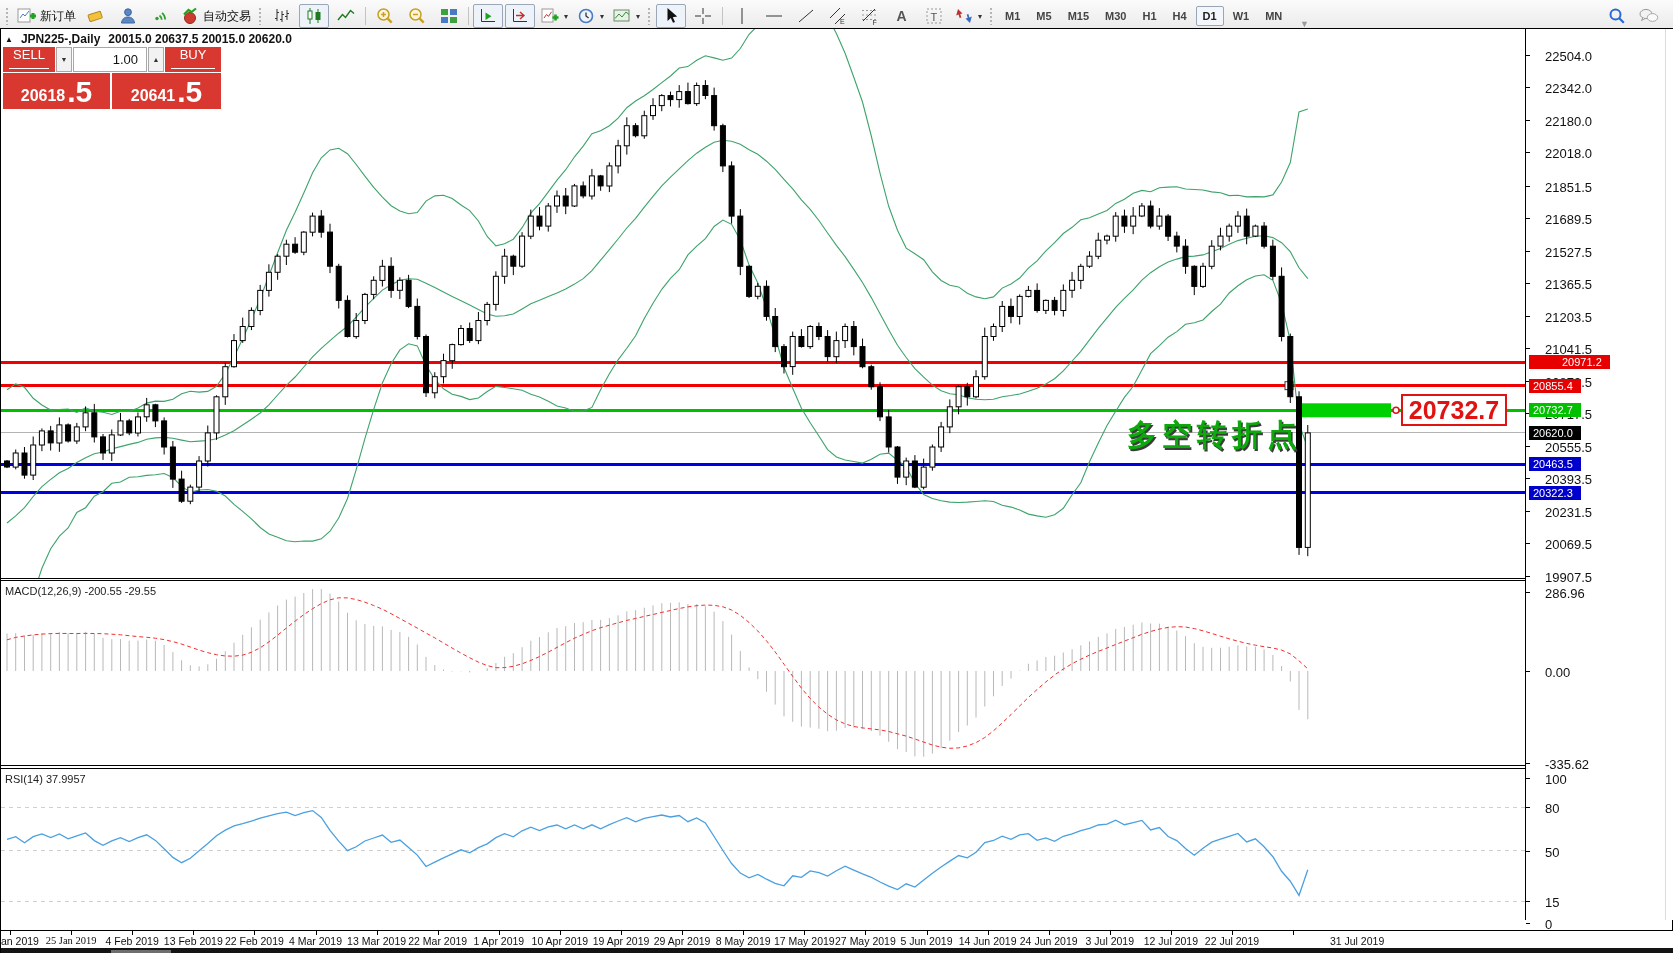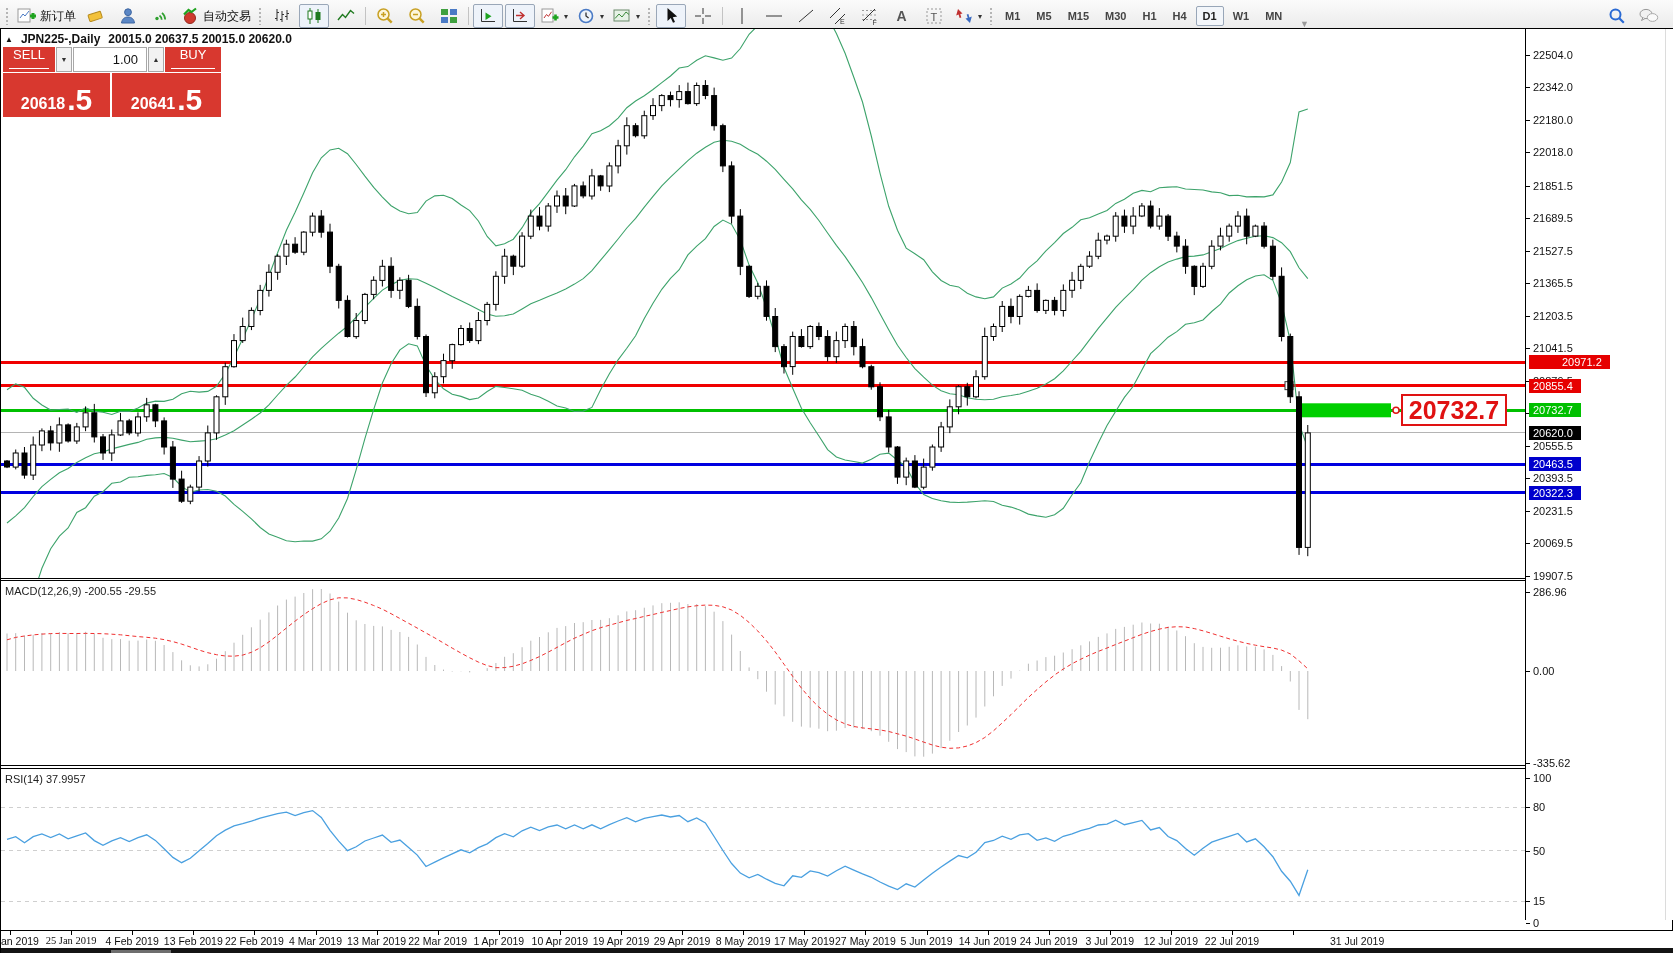--- a/index.html
+++ b/index.html
@@ -30,21 +30,21 @@
   .hdr{position:absolute;left:4px;top:3px;font-size:12px;font-weight:bold;color:#111;
     display:flex;align-items:center;gap:8px;}
   .hdr .tri{font-size:8px;}
   svg.pane{position:absolute;left:0;}
   .sep{position:absolute;left:0;width:1584px;height:1px;background:#000;}
   .sepw{position:absolute;left:0;width:1673px;height:1px;background:#000;}
   .rline{position:absolute;left:1664px;top:0;width:1px;height:891px;background:#dcdcdc;}
   
   .axis-col{position:absolute;left:1524px;top:0;width:148px;height:891px;
     border-left:1px solid #000;background:#fff;}
-  .alab{position:absolute;left:7px;font-size:11px;color:#111;white-space:nowrap;}
+  .alab{position:absolute;left:19px;font-size:13px;color:#111;white-space:nowrap;}
   .atick{position:absolute;left:0;width:4px;height:1px;background:#000;}
   .abadge{position:absolute;left:3px;height:14px;line-height:14px;font-size:11px;
     color:#fff;padding:0 4px;min-width:44px;}
   
   .ilabel{position:absolute;left:4px;font-size:11px;color:#222;}
   
   .ann{position:absolute;left:1126px;top:386px;font-size:30px;font-weight:bold;color:#0ca80c;
     letter-spacing:5px;text-shadow:1.5px 1.5px 0 #3c3c3c;white-space:nowrap;}
   .callout{position:absolute;left:1400px;top:365px;width:102px;height:28px;line-height:28px;
     text-align:center;font-size:25px;font-weight:bold;color:#e01212;background:#fff;
@@ -54,21 +54,21 @@
   .r1{display:flex;height:25px;gap:1px;}
   .sellb,.buyb{background:#d8382f;color:#fff;font-size:13px;display:flex;
     justify-content:center;position:relative;}
   .sellb{width:52px;}
   .buyb{flex:1;}
   .sellb::after,.buyb::after{content:"";position:absolute;left:6px;right:6px;bottom:3px;height:1px;background:#fff;}
   .spinb{width:16px;background:#f2f2f2;border:1px solid #a8a8a8;display:flex;align-items:center;
     justify-content:center;font-size:7px;color:#333;box-sizing:border-box;}
   .vol{width:74px;background:#fff;border:1px solid #a8a8a8;box-sizing:border-box;
     font-size:13px;color:#111;display:flex;align-items:center;justify-content:flex-end;padding-right:8px;}
-  .r2{display:flex;height:44px;gap:2px;margin-top:1px;}
+  .r2{display:flex;height:36px;gap:2px;margin-top:1px;}
   .pb{background:#d8382f;color:#fff;display:flex;align-items:flex-end;justify-content:center;
     padding-bottom:2px;}
   .pb.l{width:107px;}
   .pb.r{flex:1;}
   .pb .sm{font-size:16px;font-weight:bold;line-height:22px;}
   .pb .bg2{font-size:30px;font-weight:bold;line-height:30px;margin-left:2px;}
   
   .dstrip{position:absolute;left:0;top:902px;width:1673px;height:17px;background:#fff;}
   .dlab{position:absolute;top:4px;width:70px;margin-left:-35px;text-align:center;
     font-size:10.5px;color:#111;white-space:nowrap;}
@@ -814,20 +814,21 @@
 
     <div class="sep" style="top:549px"></div>
     <div class="sep" style="top:551px"></div>
     <div class="sep" style="top:736px"></div>
     <div class="sep" style="top:739px"></div>
     <div class="sepw" style="top:901px"></div>
 
     <div class="ilabel" style="top:556px">MACD(12,26,9) -200.55 -29.55</div>
     <div class="ilabel" style="top:744px">RSI(14) 37.9957</div>
 
+    <div class="ann">多空转折点</div>
     <div class="callout">20732.7</div>
 
     <div class="axis-col" id="axisCol">
         <div class="atick" style="top: 25.6145px;"></div>
         <div class="alab" style="top: 19.6145px;">22504.0</div>
         <div class="atick" style="top: 58.1446px;"></div>
         <div class="alab" style="top: 52.1446px;">22342.0</div>
         <div class="atick" style="top: 90.6747px;"></div>
         <div class="alab" style="top: 84.6747px;">22180.0</div>
         <div class="atick" style="top: 123.205px;"></div>

